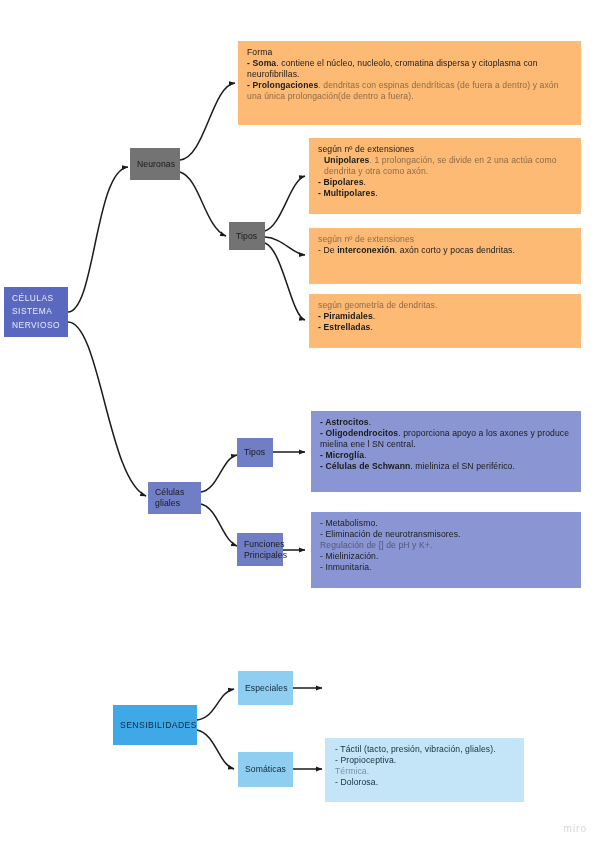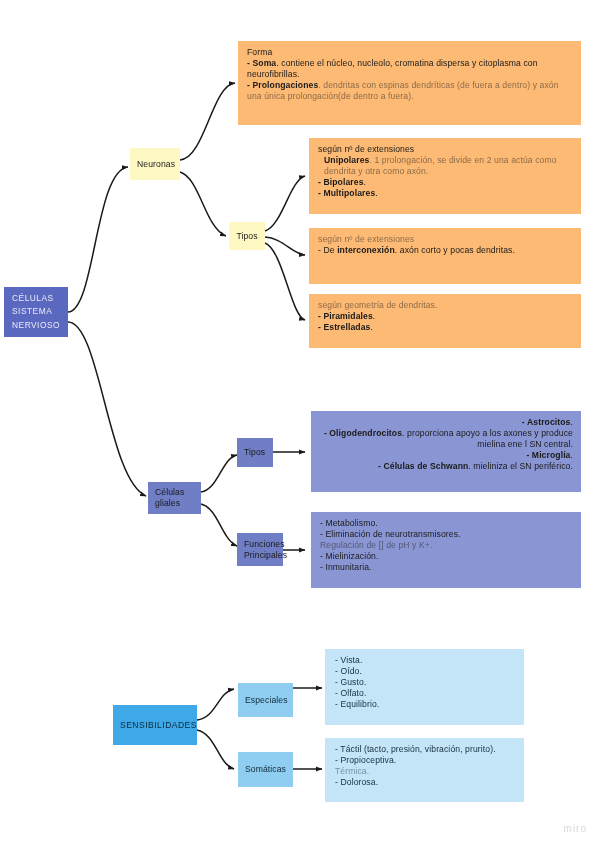--- a/index.html
+++ b/index.html
@@ -45,22 +45,21 @@
   }
   .node-root {
     background: #5b68c0;
     color: #e9ebf7;
     font-size: 8.4px;
     line-height: 1.55;
     letter-spacing: 0.5px;
     padding-left: 8px;
   }
   .node-purple {
-    background: #fef9c3;
-    text-align: center;
+    background: #737373;
   }
   .node-purple-box {
     background: #fdba74;
     align-items: flex-start;
     padding: 6px 8px 6px 9px;
   }
   .node-indigo {
     background: #6f7ec5;
   }
   .node-indigo-box {
@@ -193,21 +192,21 @@
 
   <div class="node node-indigo center" style="left:237px; top:438px; width:36px; height:29px;">
     <span class="node-text">Tipos</span>
   </div>
 
   <div class="node node-indigo center" style="left:237px; top:533px; width:46px; height:33px;">
     <span class="node-text" style="white-space:pre-line;">Funciones
 Principales</span>
   </div>
 
-  <div class="node node-indigo-box" style="left:311px; top:411px; width:270px; height:81px;text-align:right;">
+  <div class="node node-indigo-box" style="left:311px; top:411px; width:270px; height:81px;">
     <span class="node-text">
       <p><b>- Astrocitos</b><span>.</span></p>
       <p><b>- Oligodendrocitos</b><span>. proporciona apoyo a los axones y produce mielina ene l SN central.</span></p>
       <p><b>- Microglía</b><span>.</span></p>
       <p><b>- Células de Schwann</b><span>. mieliniza el SN  periférico.</span></p>
     </span>
   </div>
 
   <div class="node node-indigo-box" style="left:311px; top:512px; width:270px; height:76px;">
     <span class="node-text">
@@ -216,41 +215,32 @@
       <p class="faded"> Regulación de [] de pH y K+.</p>
       <p>- Mielinización.</p>
       <p>- Inmunitaria.</p>
     </span>
   </div>
 
   <div class="node node-blue center" style="left:113px; top:705px; width:84px; height:40px;">
     <span class="node-text">SENSIBILIDADES</span>
   </div>
 
-  <div class="node node-lightblue center" style="left:238px; top:671px; width:55px; height:34px;margin-top:12px;">
+  <div class="node node-lightblue center" style="left:238px; top:671px; width:55px; height:34px;">
     <span class="node-text">Especiales</span>
   </div>
 
   <div class="node node-lightblue center" style="left:238px; top:752px; width:55px; height:35px;">
     <span class="node-text">Somáticas</span>
   </div>
 
-  <div class="node node-lightblue-box" style="left:325px; top:649px; width:199px; height:76px;">
-    <span class="node-text">
-      <p>- Vista.</p>
-      <p>- Oído.</p>
-      <p>- Gusto.</p>
-      <p>- Olfato.</p>
-      <p>- Equilibrio.</p>
-    </span>
-  </div>
 
   <div class="node node-lightblue-box" style="left:325px; top:738px; width:199px; height:64px;">
     <span class="node-text">
-      <p>- Táctil (tacto, presión, vibración, prurito).</p>
+      <p>- Táctil (tacto, presión, vibración, gliales).</p>
       <p>- Propioceptiva.</p>
       <p class="faded-blue">  Térmica.</p>
       <p>- Dolorosa.</p>
     </span>
   </div>
 
   <div class="watermark">miro</div>
 
 </div>
 

